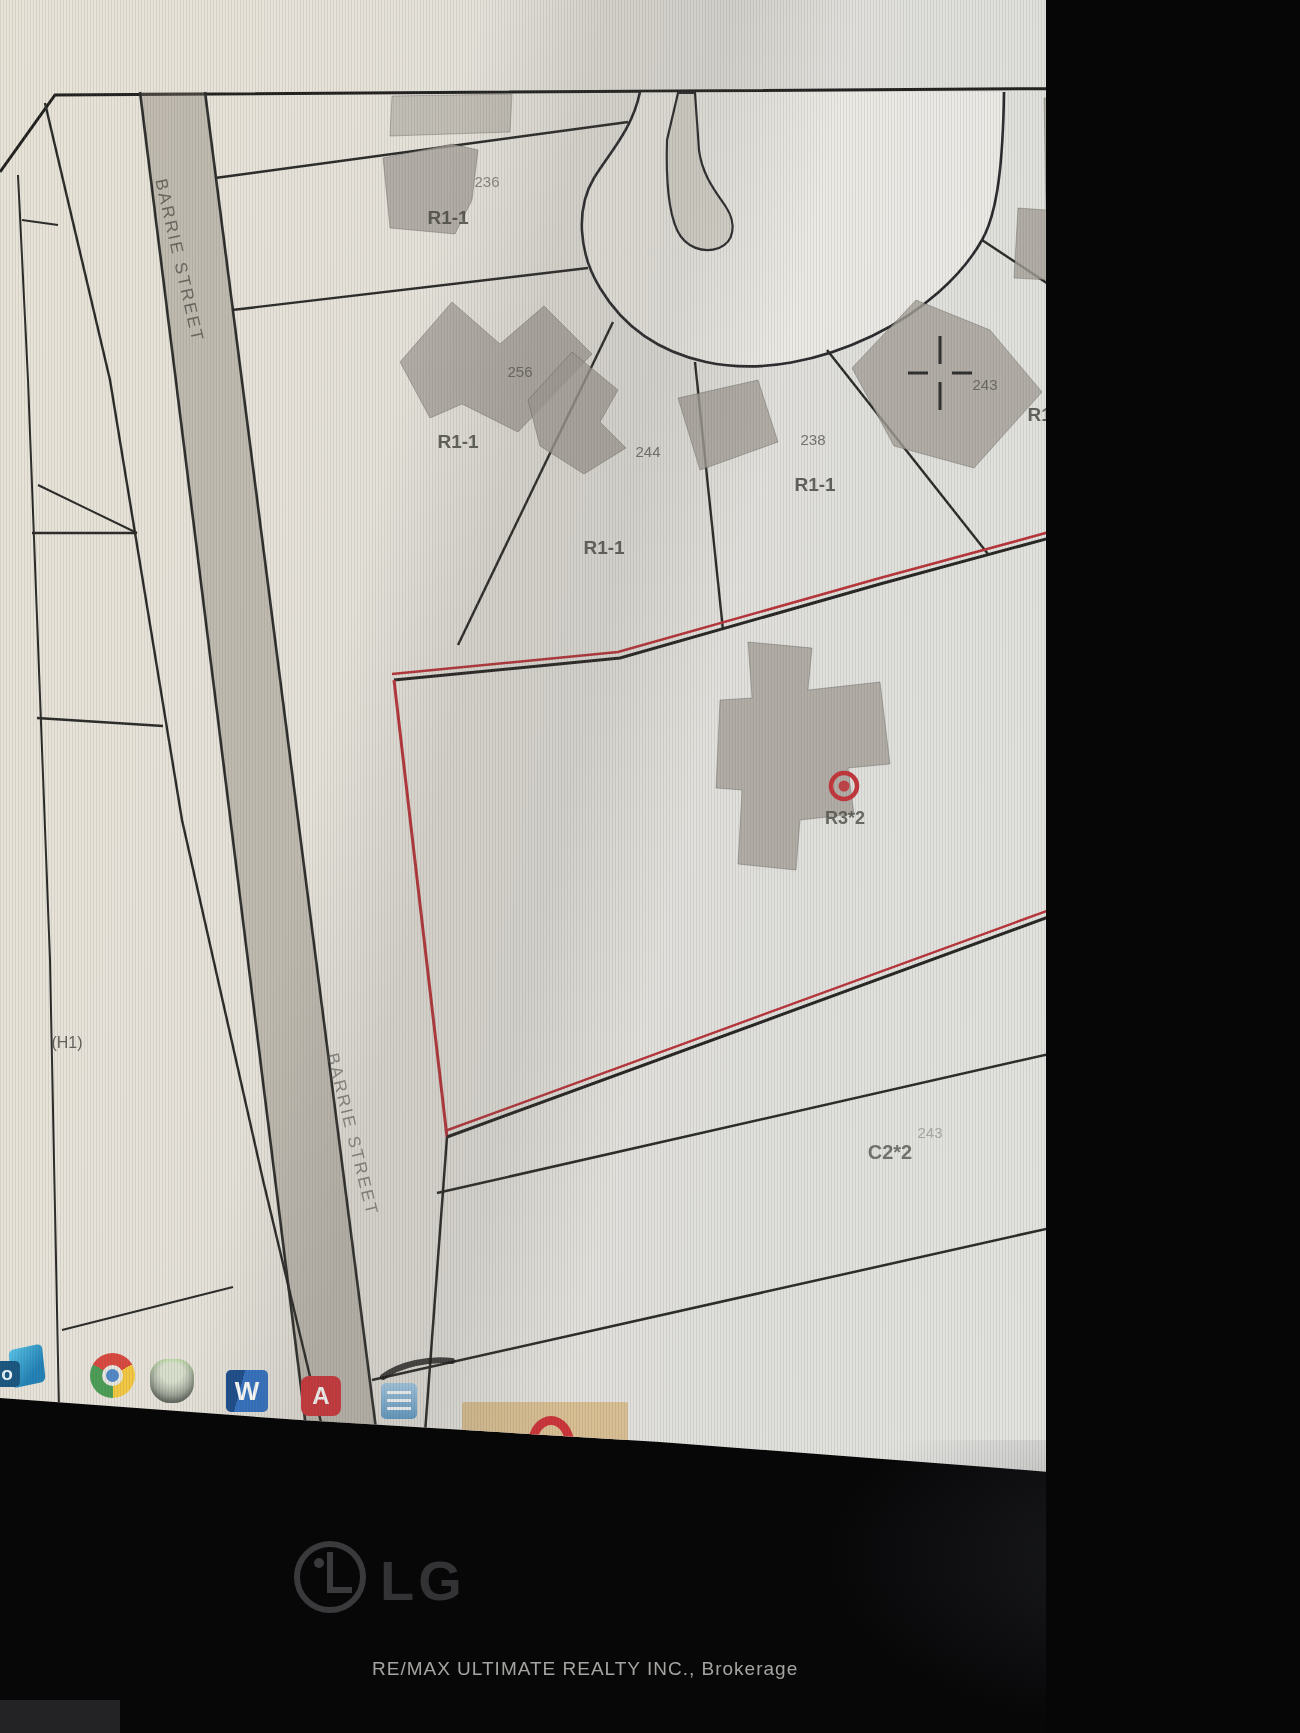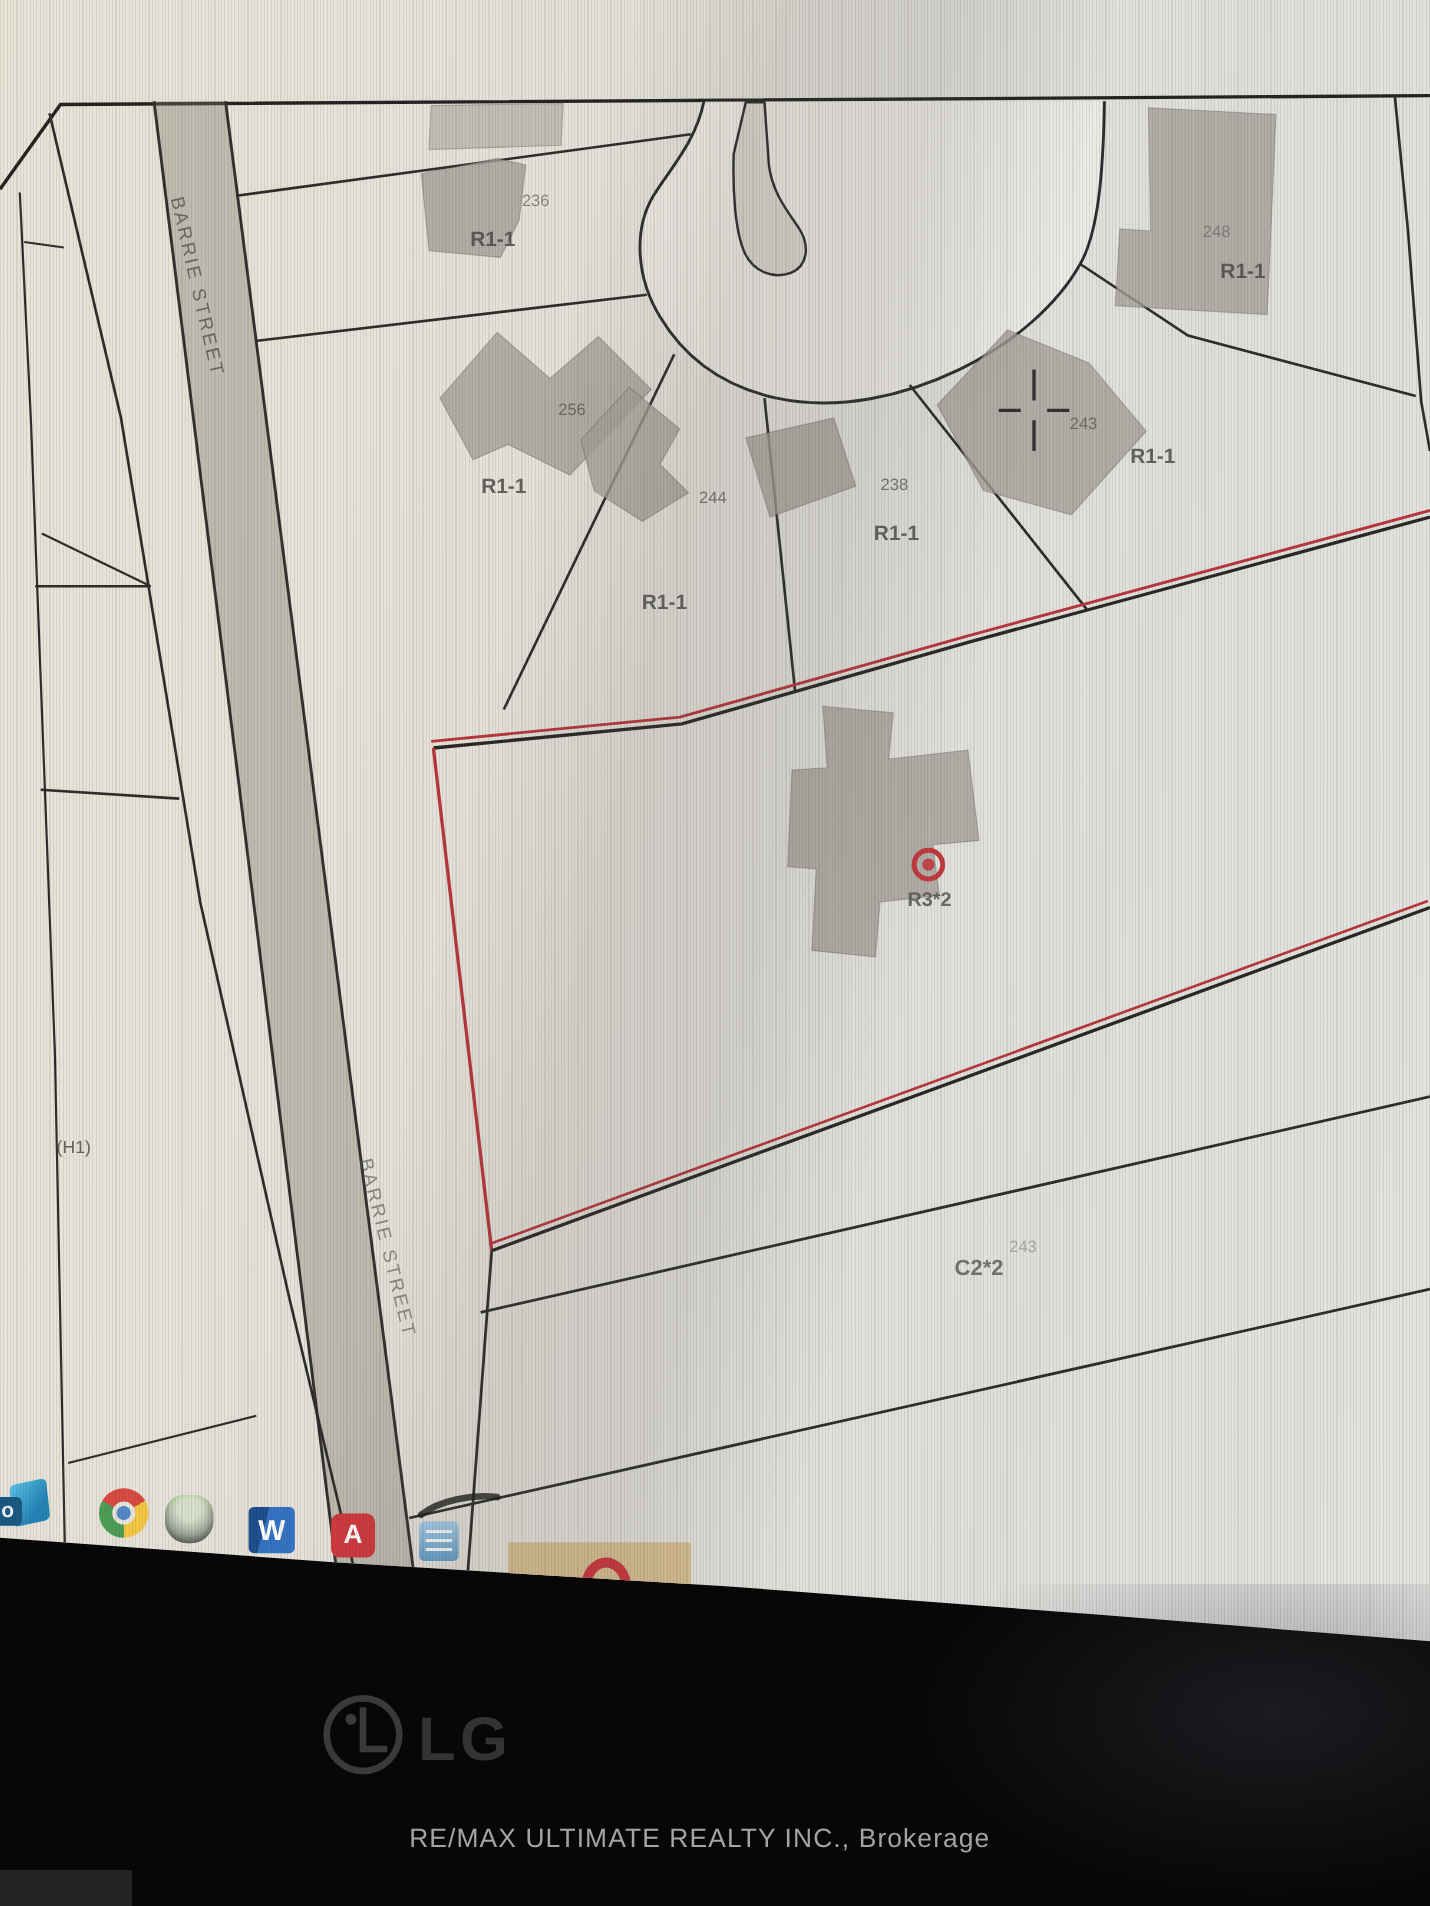--- a/index.html
+++ b/index.html
@@ -1,16 +1,16 @@
 <!DOCTYPE html>
 <html><head>
 <meta charset="utf-8">
 <style>
   html,body{margin:0;padding:0;background:#060607;}
-  #stage{position:relative;width:1300px;height:1733px;overflow:hidden;background:#070708;
+  #stage{position:relative;width:1046px;height:1733px;overflow:hidden;background:#070708;
          font-family:"Liberation Sans",sans-serif;}
   
   #screen{position:absolute;inset:0;
     clip-path:polygon(0 0,1300px 0,1300px 1492px,1000px 1468px,660px 1442px,300px 1420px,0 1398px);
     background:linear-gradient(100deg,#e8e3d7 0%,#e4e1da 40%,#dfdfdc 72%,#e3e3e0 100%);}
   #screen .overlay{content:"";position:absolute;inset:0;z-index:9;pointer-events:none;
     background:
       linear-gradient(to bottom,rgba(0,0,0,0) 90%,rgba(45,45,40,.25) 100%),
       linear-gradient(102deg,rgba(0,0,0,0) 34%,rgba(85,82,74,.12) 43%,rgba(85,82,74,.12) 52%,rgba(0,0,0,0) 61%),
       repeating-linear-gradient(90deg,rgba(108,106,98,.15) 0 1px,rgba(255,255,255,.04) 1px 2px,rgba(0,0,0,0) 2px 3px);}
@@ -35,21 +35,21 @@
   .blueapp{width:36px;height:36px;border-radius:5px;background:linear-gradient(#a5cde9,#5f9cc8);position:relative;}
   .blueapp .bars{position:absolute;left:6px;right:6px;top:8px;height:20px;
       background:repeating-linear-gradient(to bottom,rgba(255,255,255,.95) 0 3px,rgba(0,0,0,0) 3px 8px);}
   .opera-tile{width:166px;height:84px;background:rgba(214,186,138,.92);border-radius:2px;position:relative;}
   .opera-o{position:absolute;left:66px;top:14px;width:28px;height:38px;border:9px solid #cb2f36;border-radius:50%;}
   
   #bezel-sheen{position:absolute;left:820px;top:1440px;width:480px;height:293px;z-index:1;
       background:radial-gradient(ellipse at 70% 40%,rgba(60,62,70,.38),rgba(0,0,0,0) 70%);}
   #desk-corner{position:absolute;left:0;top:1700px;width:120px;height:33px;background:#232325;z-index:1;}
   #lg-logo{position:absolute;left:282px;top:1532px;z-index:2;}
-  #remax{position:absolute;left:372px;top:1658px;z-index:2;color:#a6a4a0;font-size:24px;letter-spacing:1px;white-space:nowrap;}
+  #remax{position:absolute;left:372px;top:1658px;z-index:2;color:#a6a4a0;font-size:19px;letter-spacing:1px;white-space:nowrap;}
 </style>
 </head>
 <body>
 
 <div id="stage">
 
   <div id="bezel-sheen"></div>
   <div id="desk-corner"></div>
 
   <div id="screen">

